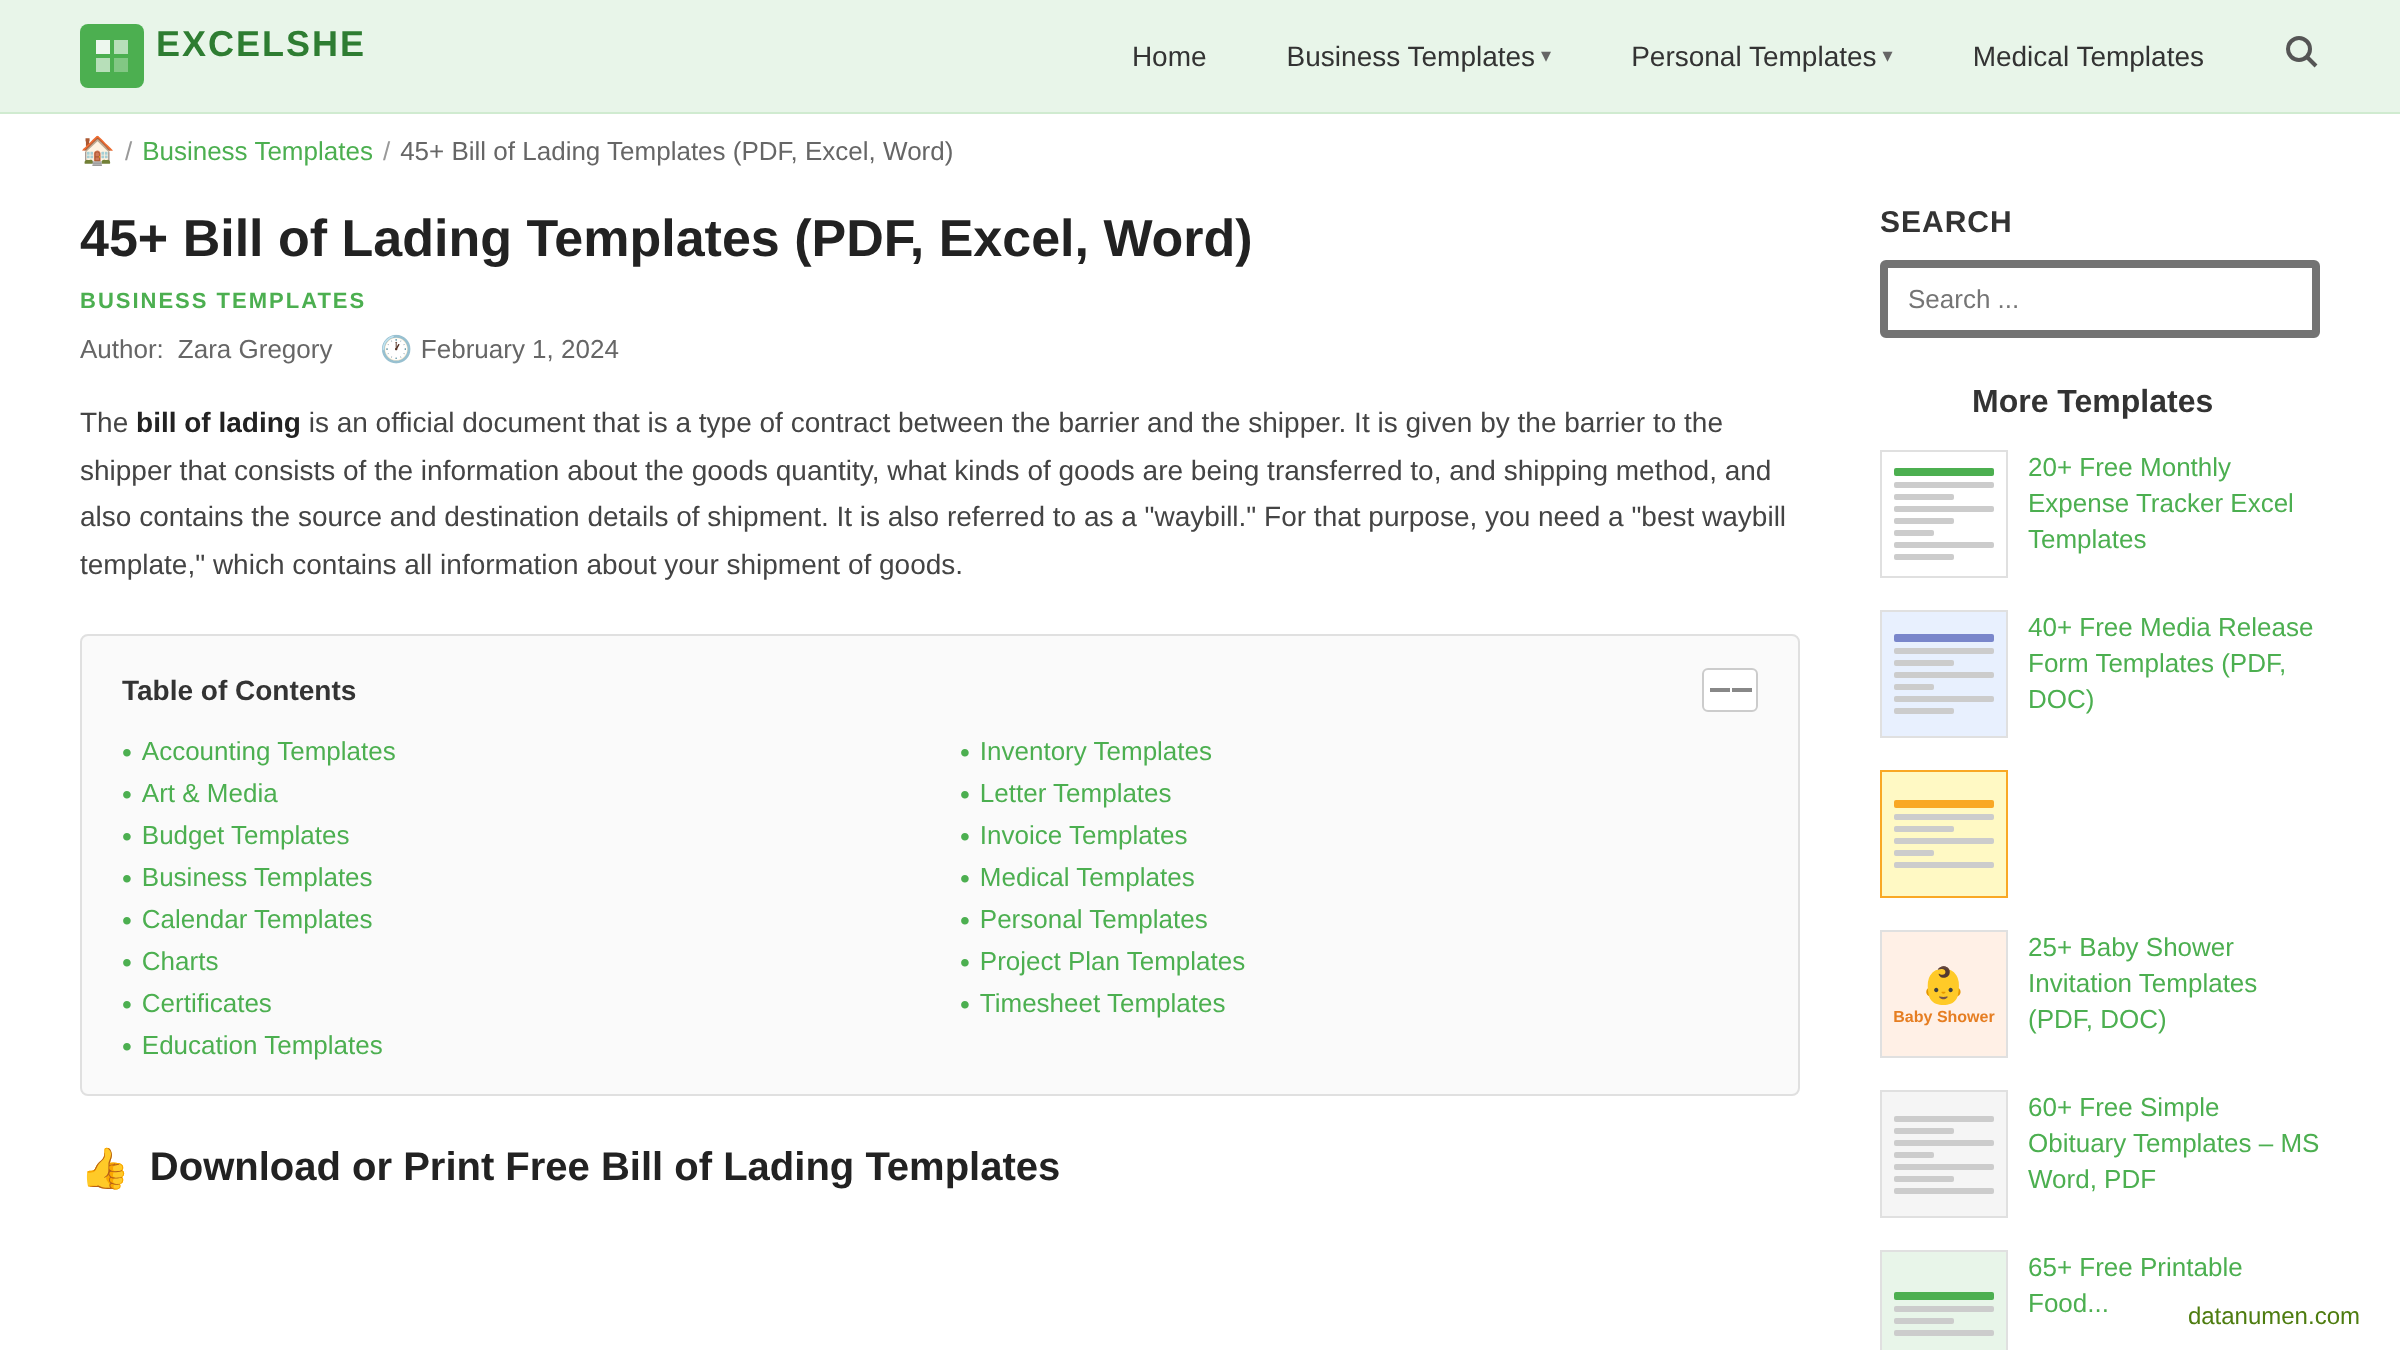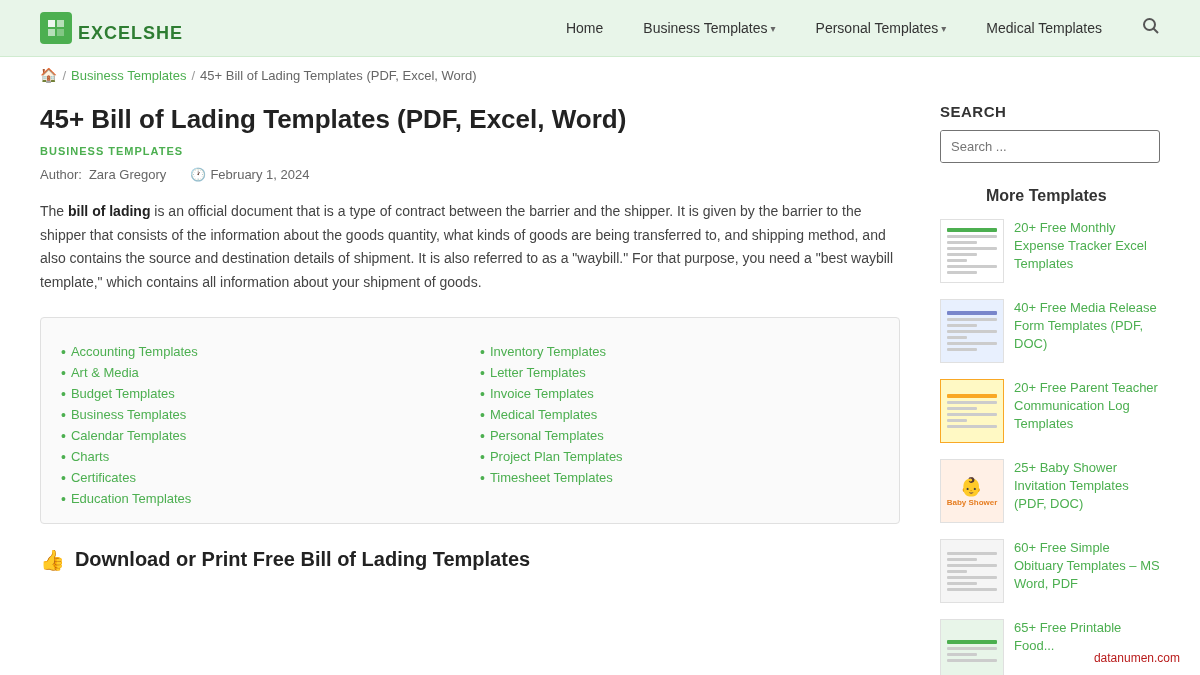--- a/index.html
+++ b/index.html
@@ -1,20 +1,20 @@
 <!DOCTYPE html>
 <html><head>
   <meta charset="utf-8">
   <style>
     * { margin: 0; padding: 0; box-sizing: border-box; }
     body { font-family: -apple-system, BlinkMacSystemFont, 'Segoe UI', Arial, sans-serif; font-size: 14px; color: #333; background: #fff; }
 
     
     .header { background: #e8f5e9; padding: 12px 40px; display: flex; align-items: center; justify-content: space-between; border-bottom: 1px solid #d0ebd0; }
-    .logo { display: flex; align-items: flex-end; gap: 6px; }
+    .logo { display: flex; align-items: flex-start; gap: 6px; }
     .logo-icon { width: 32px; height: 32px; background: #4caf50; border-radius: 4px; display: flex; align-items: center; justify-content: center; color: white; font-size: 12px; font-weight: bold; }
     .logo-text { font-size: 18px; font-weight: 700; color: #2e7d32; letter-spacing: 1px; }
     .nav { display: flex; align-items: center; gap: 40px; }
     .nav-item { font-size: 14px; color: #333; text-decoration: none; cursor: pointer; display: flex; align-items: center; gap: 3px; }
     .nav-dropdown { display: flex; align-items: center; gap: 3px; }
     .chevron { font-size: 10px; color: #666; }
     .search-icon-btn { background: none; border: none; cursor: pointer; color: #555; font-size: 16px; }
 
     
     .breadcrumb { padding: 10px 40px; display: flex; align-items: center; gap: 5px; font-size: 13px; color: #666; max-width: 1200px; margin: 0 auto; }
@@ -45,40 +45,40 @@
     .toc-list li a { color: #4caf50; text-decoration: none; font-size: 13px; display: flex; align-items: center; gap: 5px; }
     .toc-list li a::before { content: '•'; color: #4caf50; font-size: 14px; }
 
     
     .download-section { display: flex; align-items: center; gap: 10px; margin-top: 10px; }
     .download-icon { color: #4caf50; font-size: 20px; }
     .download-title { font-size: 20px; font-weight: 700; color: #222; }
 
     
     .sidebar-search-title { font-size: 15px; font-weight: 700; color: #333; margin-bottom: 10px; text-transform: uppercase; letter-spacing: 0.5px; }
-    .search-box { display: flex; border: 1px solid #737373; border-radius: 3px; overflow: hidden; margin-bottom: 24px; gap: 27px; }
+    .search-box { display: flex; border: 4px solid #737373; border-radius: 3px; overflow: hidden; margin-bottom: 24px; gap: 27px; }
     .search-input { flex: 1; border: none; padding: 8px 10px; font-size: 13px; outline: none; color: #666; }
     .search-submit { background: #4caf50; border: none; padding: 8px 10px; cursor: pointer; color: white; display: flex; align-items: center; justify-content: center; }
 
     .more-templates-title { font-size: 16px; font-weight: 700; color: #333; margin-bottom: 14px; margin-left: 46px; }
     .template-card { display: flex; gap: 10px; margin-bottom: 16px; align-items: flex-start; }
     .template-thumb { width: 64px; height: 64px; background: #f0f0f0; flex-shrink: 0; border: 1px solid #e0e0e0; display: flex; align-items: center; justify-content: center; overflow: hidden; }
     .thumb-lines { display: flex; flex-direction: column; gap: 3px; padding: 6px; width: 100%; }
     .thumb-line { height: 3px; background: #ccc; border-radius: 1px; }
     .thumb-line.short { width: 60%; }
     .thumb-line.shorter { width: 40%; }
     .template-info { flex: 1; }
     .template-info a { font-size: 13px; color: #4caf50; text-decoration: none; line-height: 1.4; font-weight: 500; }
 
     
     .thumb-spreadsheet { background: white; }
     .thumb-baby { background: #fff8f0; display: flex; align-items: center; justify-content: center; font-size: 20px; }
 
     
-    .footer-brand { position: fixed; bottom: 10px; right: 20px; font-size: 12px; color: #b91c1c; }
+    .footer-brand { position: fixed; bottom: 10px; right: 20px; font-size: 12px; color: #4d7c0f; }
 
     .home-icon { font-size: 14px; color: #4caf50; }
   </style>
 </head>
 <body>
 
 <header class="header">
   <div class="logo">
     <div class="logo-icon">
       <svg width="20" height="20" viewBox="0 0 20 20" fill="none">
@@ -132,20 +132,27 @@
         <span>🕐</span>
         <span>February 1, 2024</span>
       </span>
     </div>
 
     <p class="article-body">
       The <strong>bill of lading</strong> is an official document that is a type of contract between the barrier and the shipper. It is given by the barrier to the shipper that consists of the information about the goods quantity, what kinds of goods are being transferred to, and shipping method, and also contains the source and destination details of shipment. It is also referred to as a "waybill." For that purpose, you need a "best waybill template," which contains all information about your shipment of goods.
     </p>
 
     <div class="toc-box">
+      <div class="toc-header">
+        <span class="toc-title">Table of Contents</span>
+        <button class="toc-toggle">
+          <span class="toc-toggle-line"></span>
+          <span class="toc-toggle-line"></span>
+        </button>
+      </div>
       <ul class="toc-list">
         <li>
             <a href="#">Accounting Templates</a>
           </li>
         <li>
             <a href="#">Art &amp; Media</a>
           </li>
         <li>
             <a href="#">Budget Templates</a>
           </li>
@@ -250,23 +257,20 @@
         <div class="template-thumb" style="background:#fff9c4; border:1px solid #f9a825;">
           <div class="thumb-lines">
             <div class="thumb-line" style="background:#f9a825; height:4px;"></div>
             <div class="thumb-line"></div>
             <div class="thumb-line short"></div>
             <div class="thumb-line"></div>
             <div class="thumb-line shorter"></div>
             <div class="thumb-line"></div>
           </div>
         </div>
-        <div class="template-info">
-          <a href="#">20+ Free Parent Teacher Communication Log Templates</a>
-        </div>
       </div>
 
       <div class="template-card">
         <div class="template-thumb thumb-baby">
           <div style="display:flex;flex-direction:column;align-items:center;justify-content:center;width:100%;height:100%;background:#fff0e6;font-size:11px;color:#e67e22;font-weight:bold;text-align:center;padding:4px;">
             <div style="font-size:18px;">👶</div>
             <div style="font-size:8px;color:#e67e22;">Baby Shower</div>
           </div>
         </div>
         <div class="template-info">

